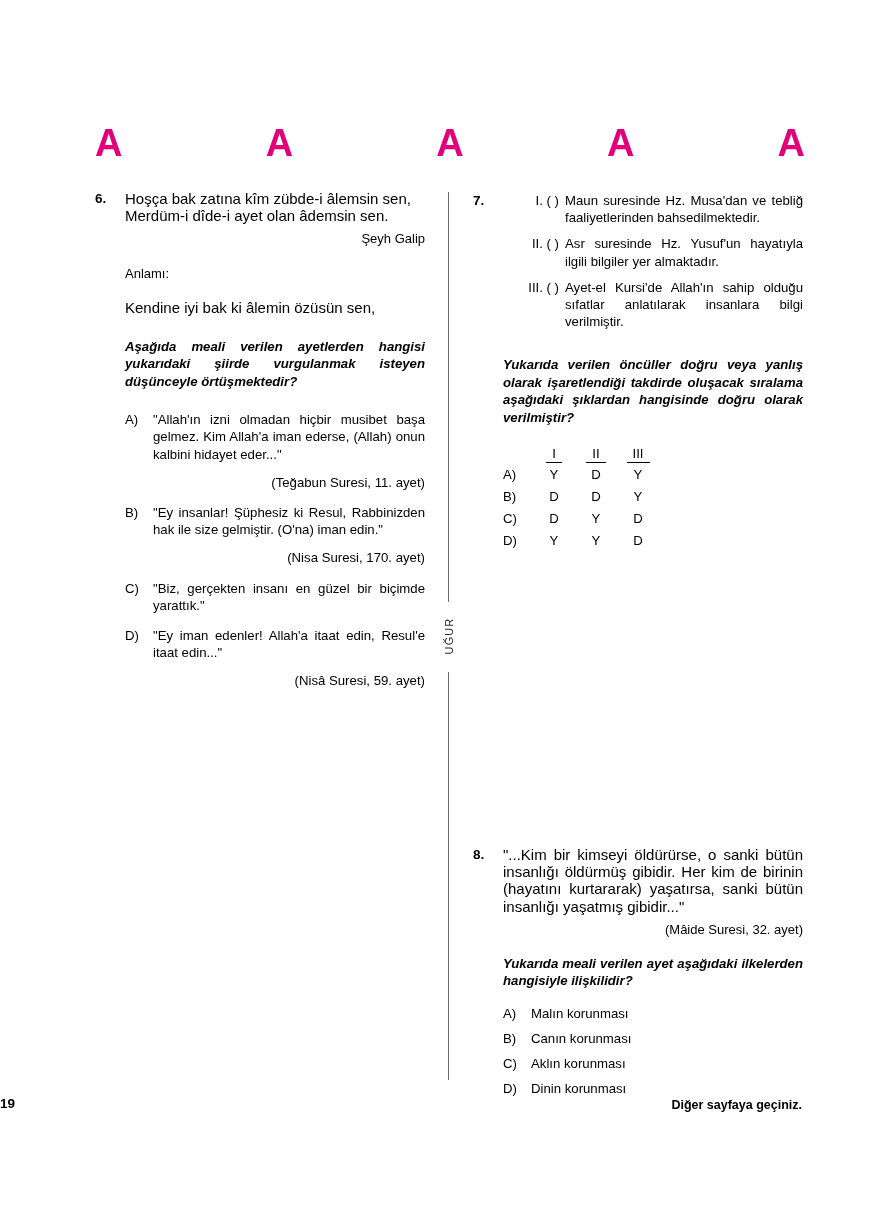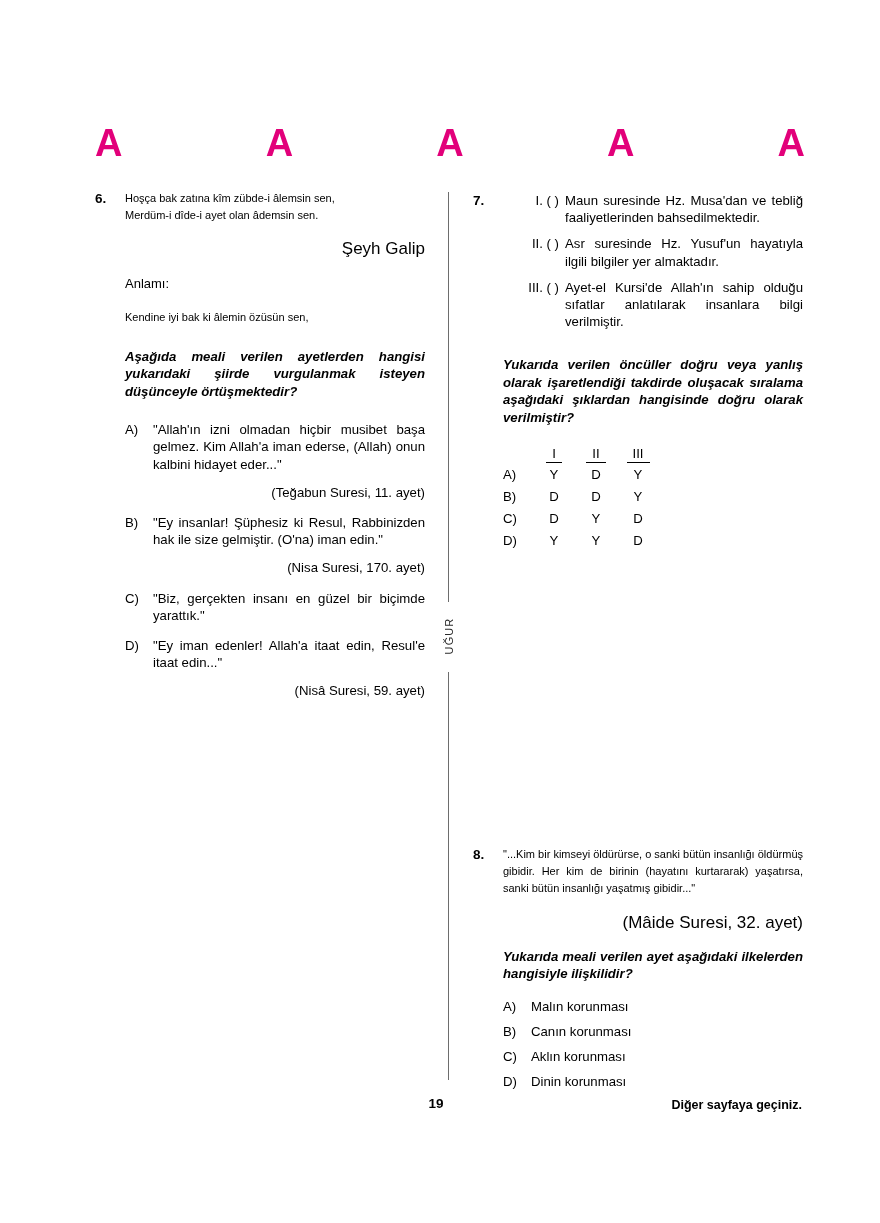--- a/index.html
+++ b/index.html
@@ -93,32 +93,32 @@
     width: 26px;
     font-weight: bold;
     font-size: 13.5px;
     line-height: 17px;
   }
   .q-body {
     margin-left: 30px;
   }
 
   .stem {
-    font-size: 11px;
+    font-size: 15px;
     line-height: 17.2px;
     text-align: justify;
   }
   .stem-plain {
     text-align: left;
   }
   .attrib {
-    font-size: 17px;
+    font-size: 13px;
     line-height: 17.2px;
     text-align: right;
-    margin-top: 16px;
+    margin-top: 6px;
   }
   .label-bold {
     font-size: 13px;
     font-weight: normal;
     line-height: 17.2px;
   }
   .prompt {
     font-size: 13.2px;
     font-weight: bold;
     line-height: 17.4px;
@@ -218,21 +218,21 @@
     padding: 0 6px 1px 6px;
     line-height: 14px;
   }
 
   
   .footer-page {
     position: absolute;
     left: 0;
     right: 8px;
     top: 1096px;
-    text-align: center;
+    text-align: left;
     font-size: 13.5px;
     font-weight: bold;
   }
   .footer-note {
     position: absolute;
     right: 78px;
     top: 1098px;
     font-size: 12.5px;
     font-weight: bold;
   }

